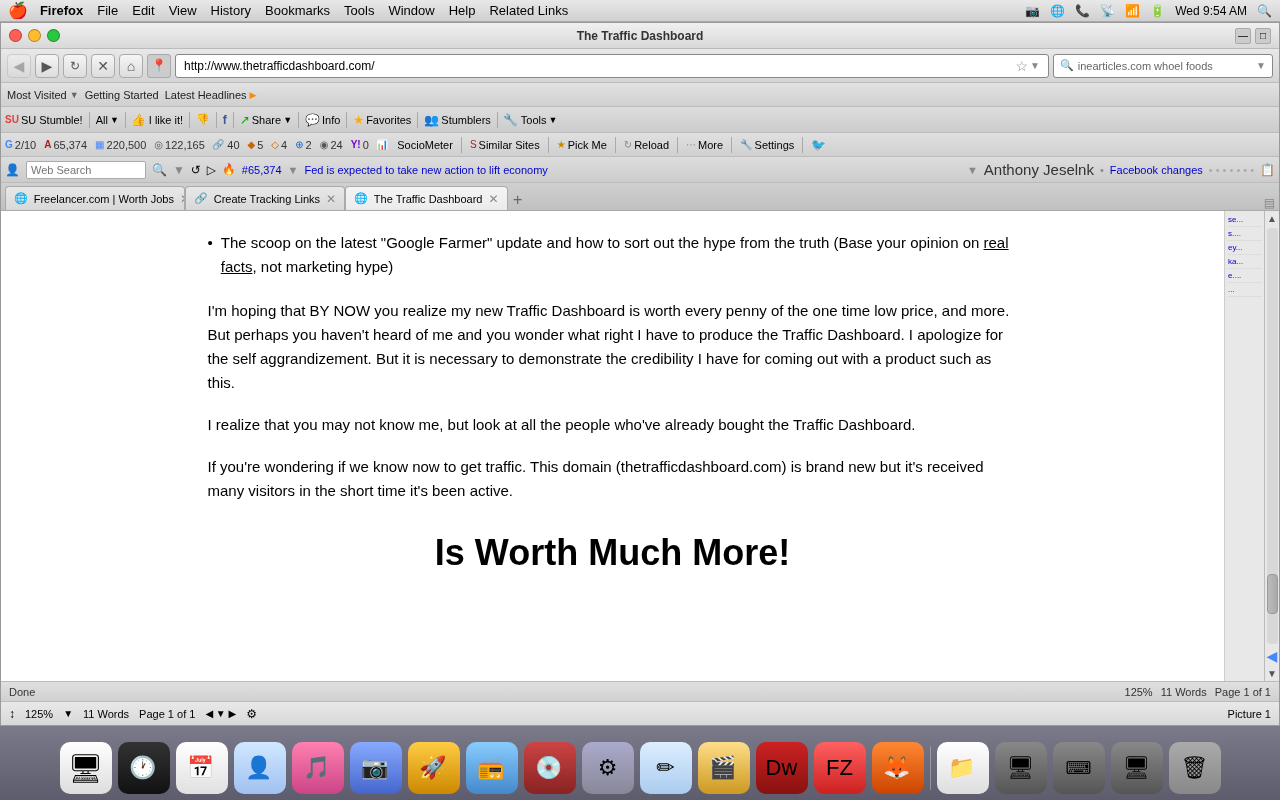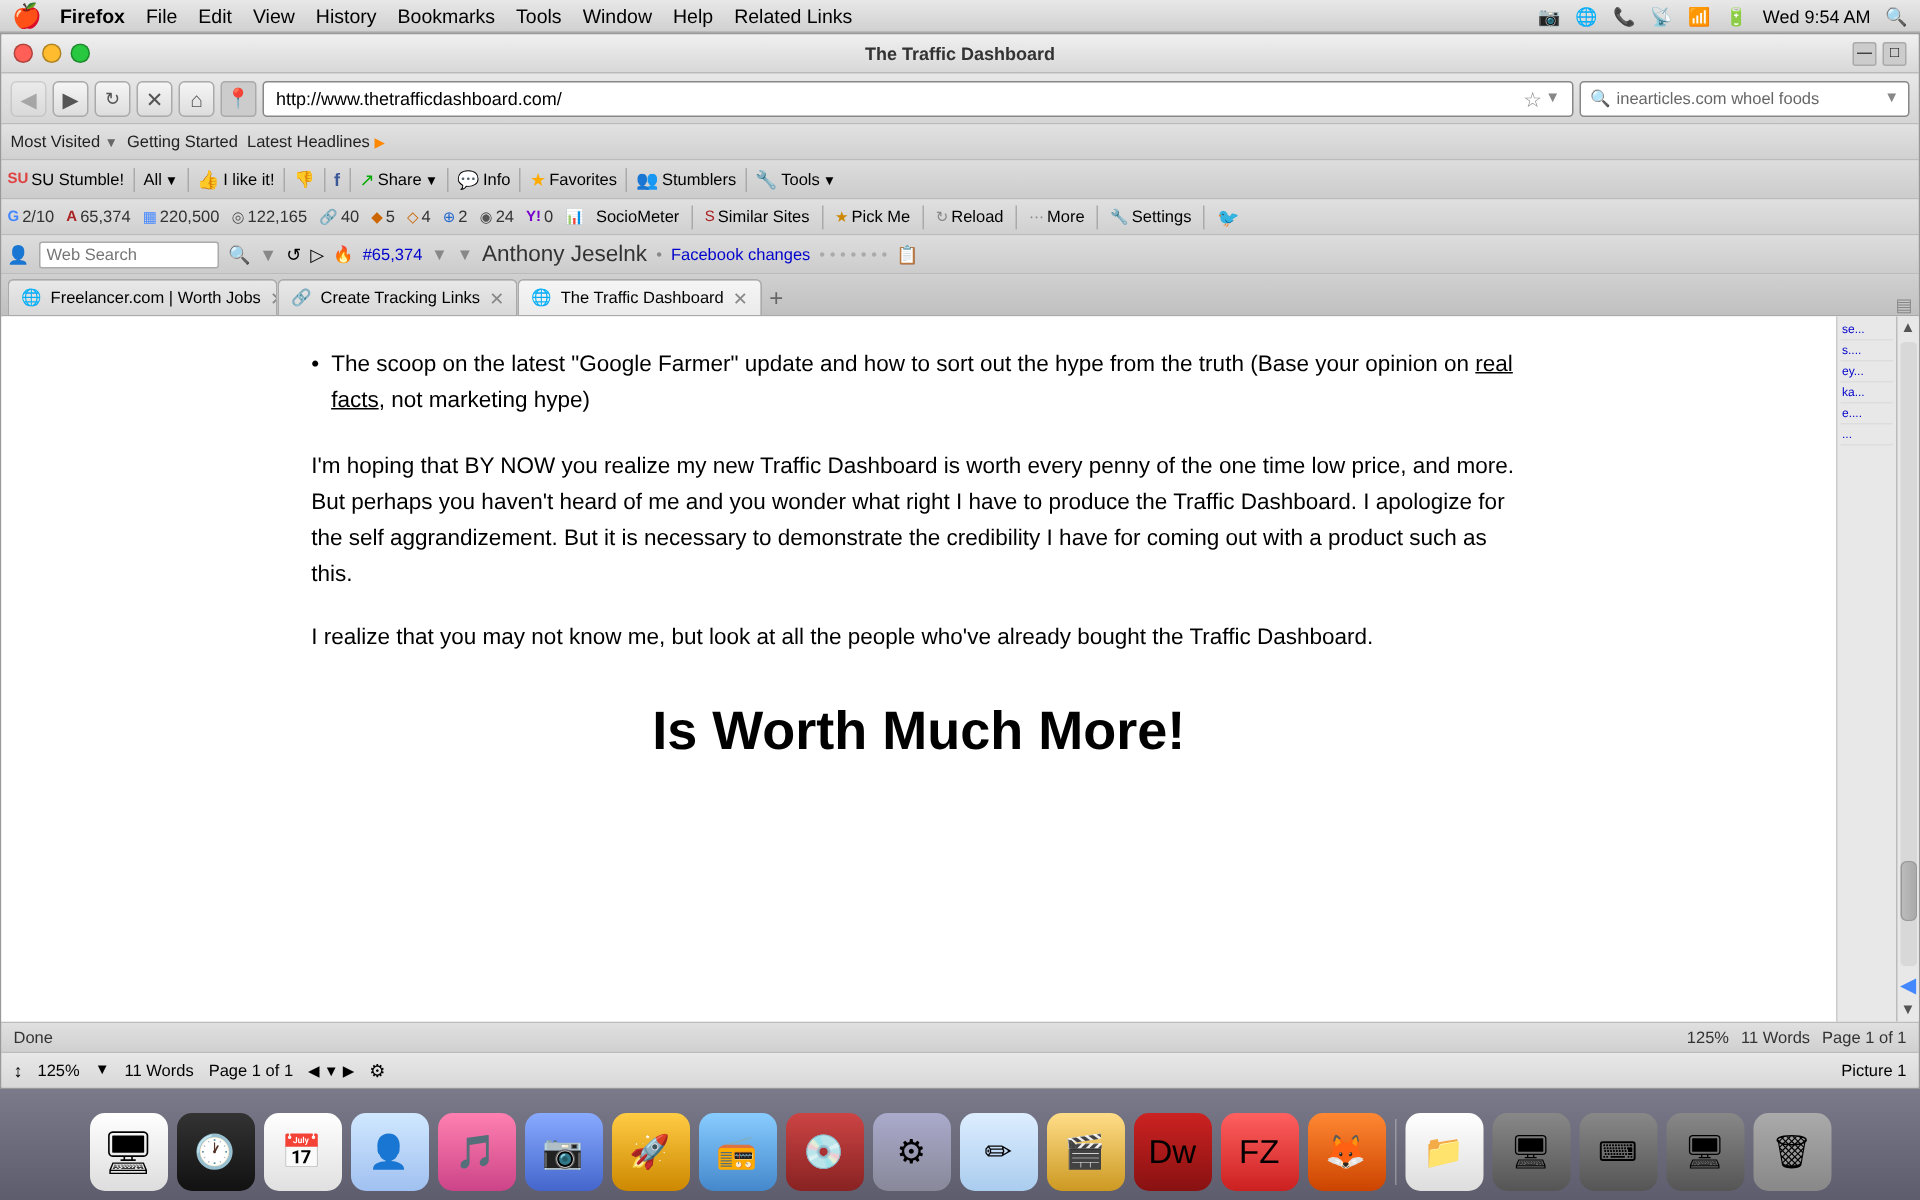--- a/index.html
+++ b/index.html
@@ -506,20 +506,21 @@
       <span style="font-size:12px;">👤</span>
     </div>
     <input class="search-input-small" value="" placeholder="Web Search" style="">
     <span style="font-size:12px;color:#888;">🔍</span>
     <span style="font-size:12px;color:#888;">▼</span>
     <span style="font-size:12px;">↺</span>
     <span style="font-size:12px;">▷</span>
     <span style="color:#cc3300;font-weight:bold;font-size:11px;">🔥</span>
     <span style="color:#0000cc;font-size:11px;">#65,374</span>
     <span style="font-size:11px;color:#888;">▼</span>
+    <span style="color:#0000cc;font-size:11px;cursor:pointer;flex:1;">Fed is expected to take new action to lift economy</span>
     <span style="font-size:11px;color:#888;">▼</span>
     <span style="color:#333;font-size:15px;">Anthony Jeselnk</span>
     <span style="color:#888;font-size:11px;">•</span>
     <span style="color:#0000cc;font-size:11px;cursor:pointer;">Facebook changes</span>
     <span style="font-size:11px;color:#aaa;">• • • • • • •</span>
     <span style="font-size:12px;color:#888;">📋</span>
   </div>
 
   <div class="tab-bar">
     <div class="tab">
@@ -554,20 +555,21 @@
             The scoop on the latest "Google Farmer" update and how to sort out the hype from the truth (Base your opinion on
             <span class="underline">real facts</span>,
             not marketing hype)
           </span>
         </div>
 
         <div class="para">I'm hoping that BY NOW you realize my new Traffic Dashboard is worth every penny of the one time low price, and more.  But perhaps you haven't heard of me and you wonder what right I have to produce the Traffic Dashboard.  I apologize for the self aggrandizement. But it is necessary to demonstrate the credibility I have for coming out with a product such as this.</div>
 
         <div class="para">I realize that you may not know me, but look at all the people who've already bought the Traffic Dashboard.</div>
 
+        <div class="para">If you're wondering if we know now to get traffic. This domain (thetrafficdashboard.com) is brand new but it's received many visitors in the short time it's been active.</div>
 
         <div class="heading-section">
           <div class="heading-main">Is Worth Much More!</div>
         </div>
 
       </div>
     </div>
 
     <div class="sidebar-right">
       <div class="sidebar-right-item">se...</div>

